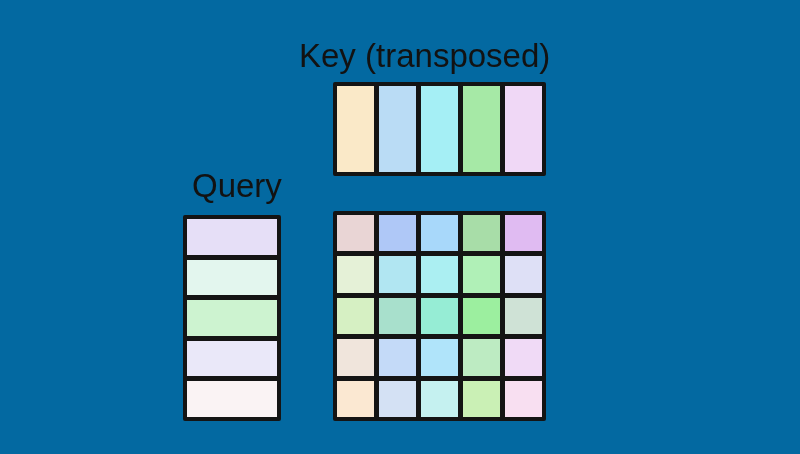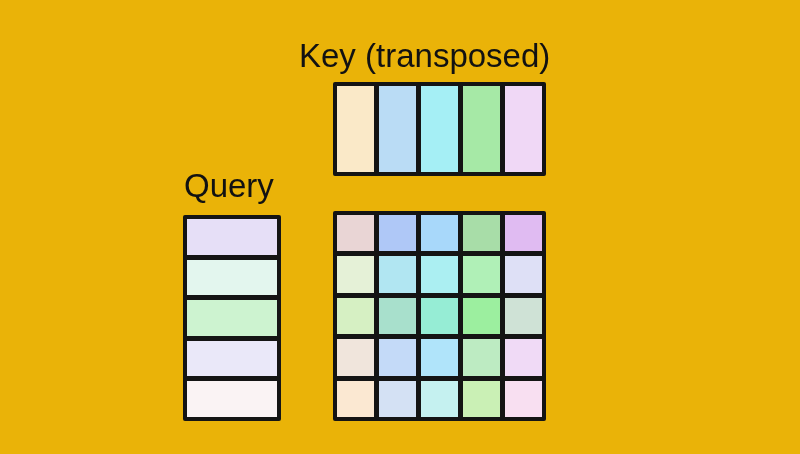--- a/index.html
+++ b/index.html
@@ -4,34 +4,34 @@
 <style>
   html, body {
     margin: 0;
     padding: 0;
     background: #ffffff;
   }
   .stage {
     position: relative;
     width: 800px;
     height: 454px;
-    background: #eab308;
+    background: #0369a1;
     overflow: hidden;
     font-family: "Liberation Sans", sans-serif;
   }
   .diagram-label {
     position: absolute;
     color: #121212;
     font-size: 33px;
     line-height: 1;
     white-space: nowrap;
     letter-spacing: 0px;
   }
   .key-label   { left: 299px; top: 39px; }
-  .query-label { left: 184px; top: 169px; }
+  .query-label { left: 192px; top: 169px; }
 
   .grid {
     position: absolute;
     box-sizing: border-box;
     background: #141414;
     display: grid;
     padding: 4px;
     gap: 5px;
     border-radius: 2px;
   }

